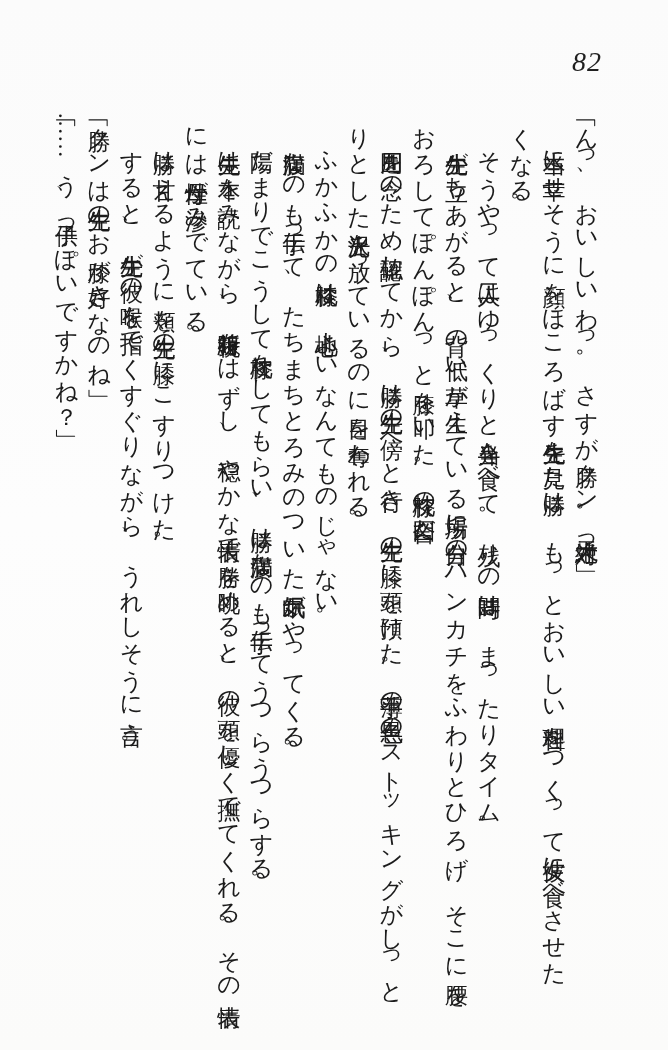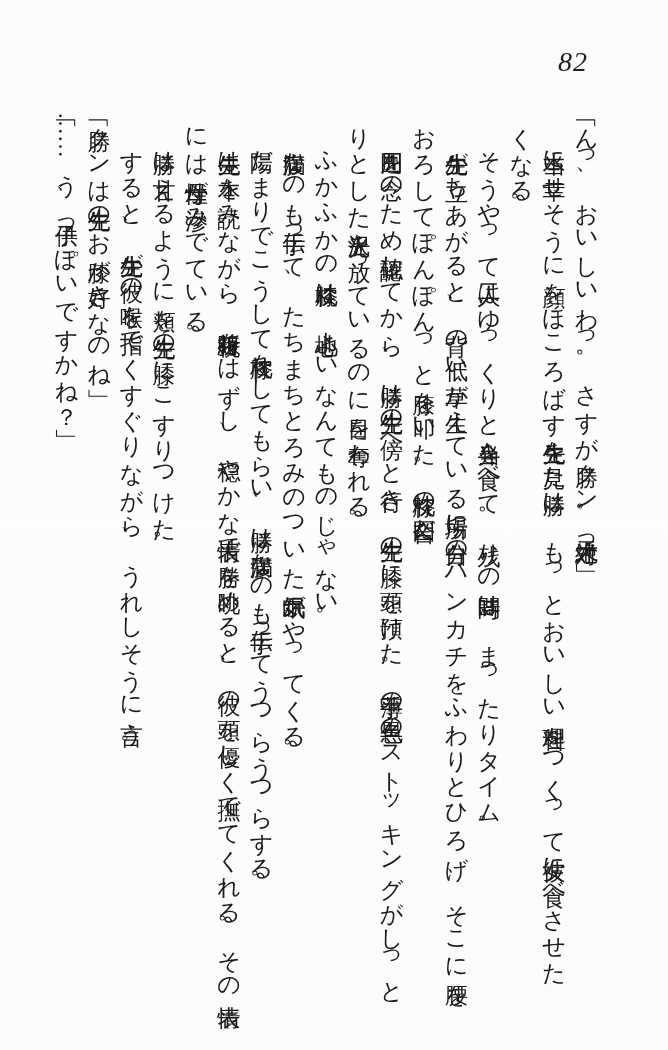--- a/index.html
+++ b/index.html
@@ -15,21 +15,21 @@
     font-family: "Liberation Serif", "DejaVu Serif", serif;
   }
   .book-page {
     position: absolute;
     inset: 0;
     background: linear-gradient(180deg, #fbfbfb 0%, #fdfdfd 50%, #fbfbfa 100%);
   }
   .page-number {
     position: absolute;
     top: 46px;
-    right: 80px;
+    right: 66px;
     font-size: 28px;
     font-style: italic;
     color: #1f1f1f;
     letter-spacing: 1px;
   }
   .text-block {
     position: absolute;
     top: 112px;
     right: 66px;
     height: 884px;

